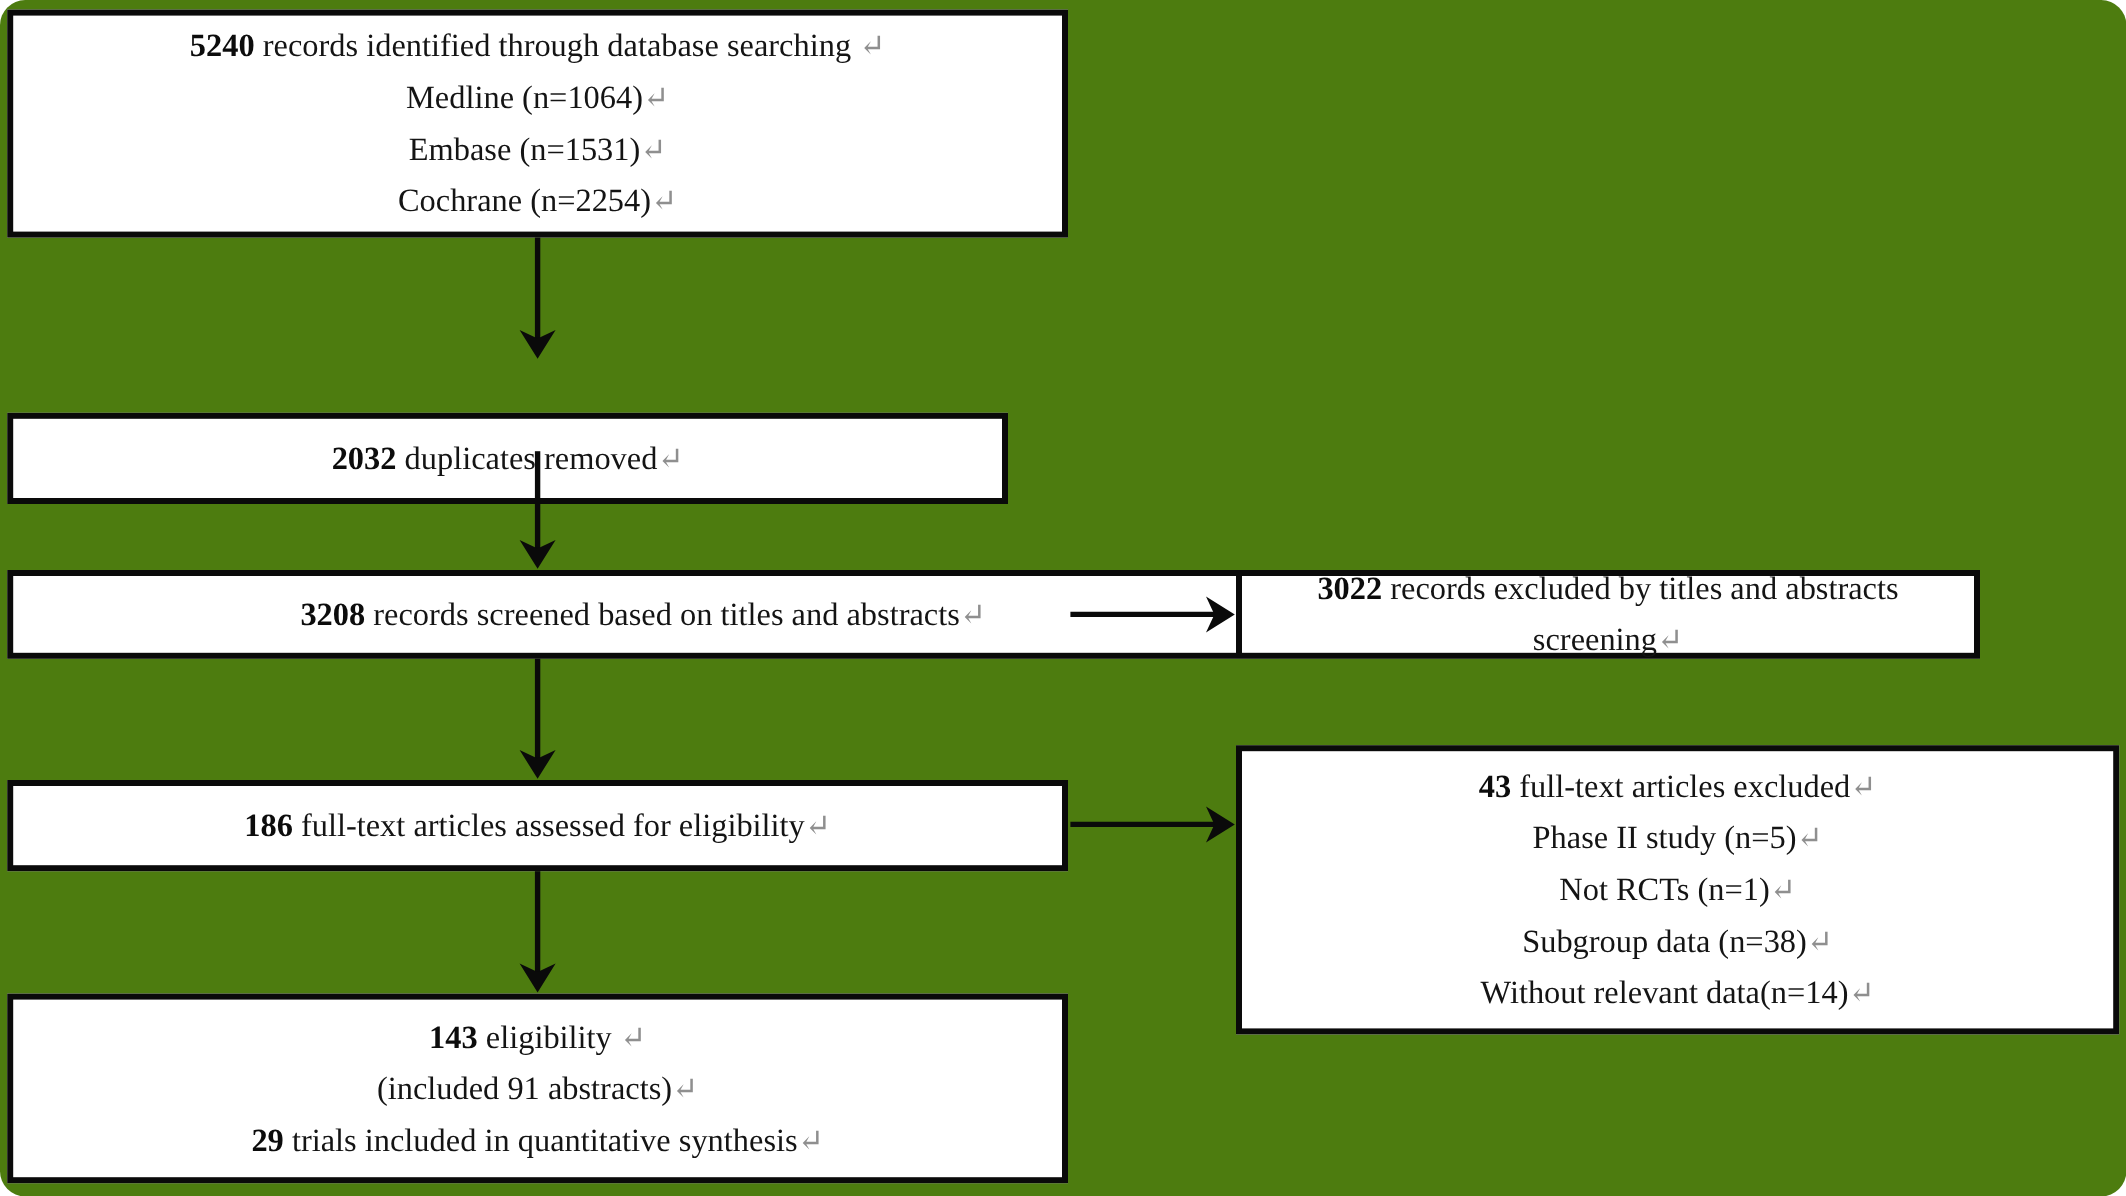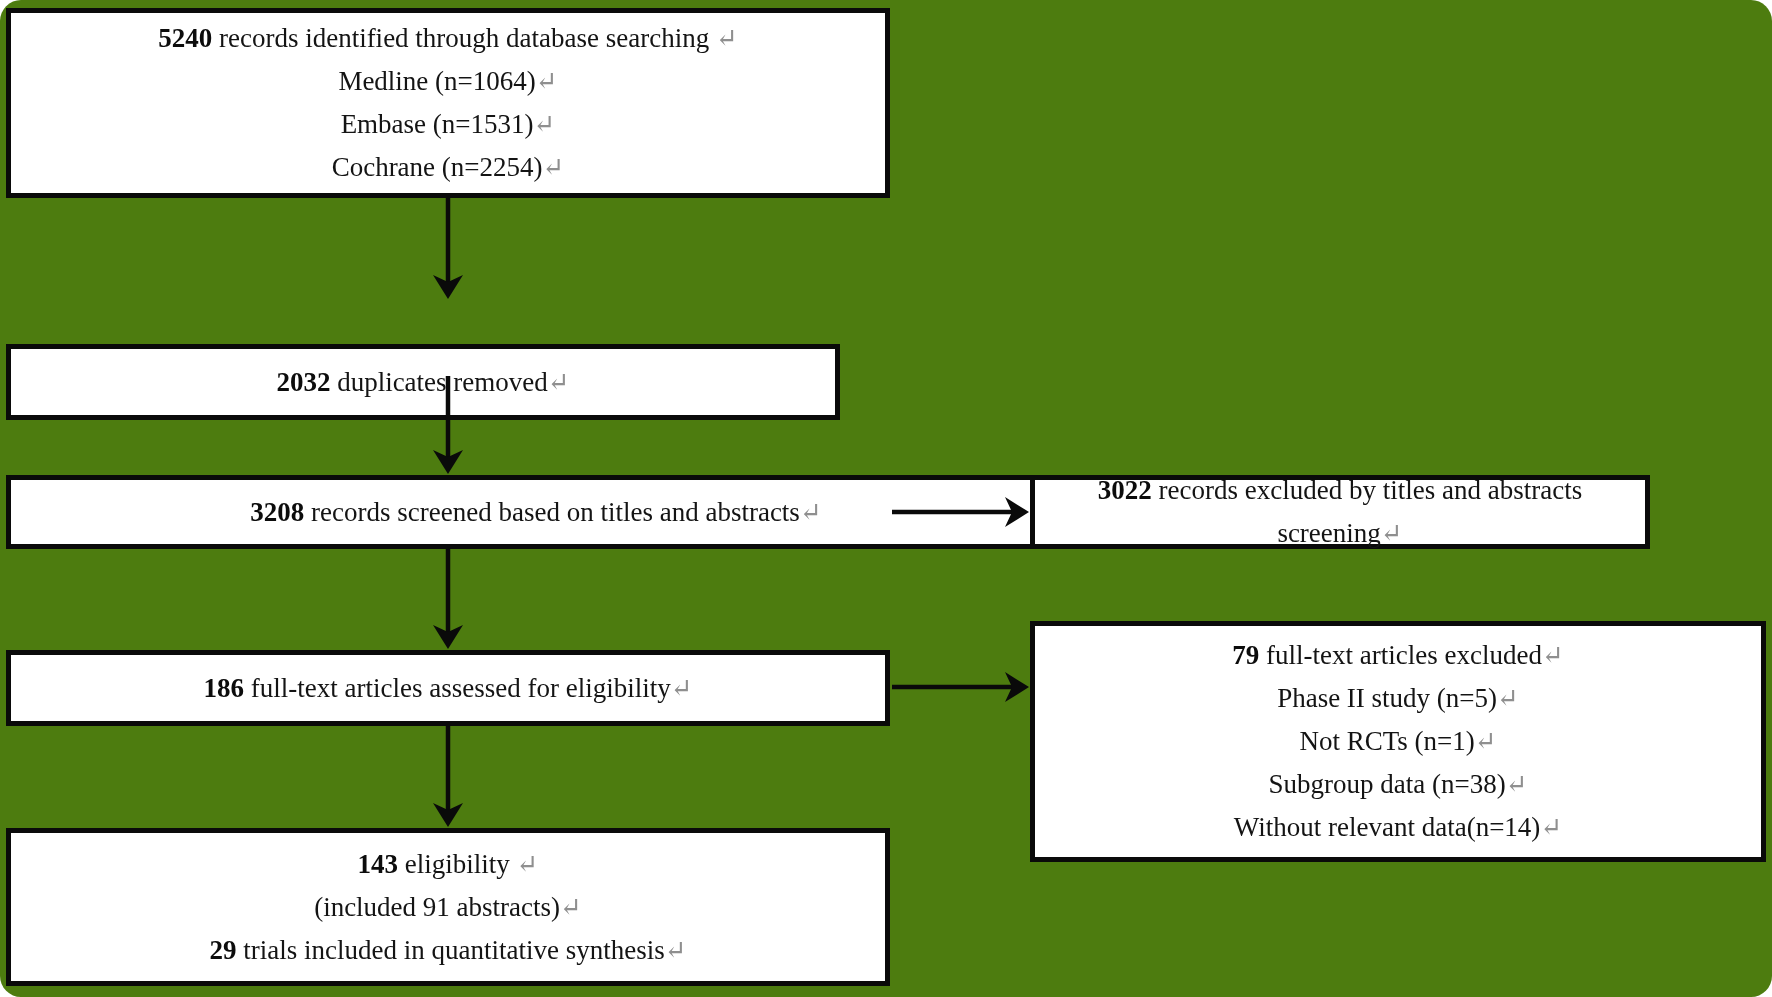--- a/index.html
+++ b/index.html
@@ -78,21 +78,21 @@
 
   <div id="box-records-excluded" class="flow-box">
     <div class="line"><span class="num">3022</span><span> records excluded by titles and abstracts screening</span><span class="mark">↵</span></div>
   </div>
 
   <div id="box-fulltext-assessed" class="flow-box">
     <div class="line"><span class="num">186</span><span> full-text articles assessed for eligibility</span><span class="mark">↵</span></div>
   </div>
 
   <div id="box-fulltext-excluded" class="flow-box">
-    <div class="line"><span class="num">79</span><span> full-text articles excluded</span><span class="mark">↵</span></div>
+    <div class="line"><span class="num">43</span><span> full-text articles excluded</span><span class="mark">↵</span></div>
     <div class="line"><span class="num"></span><span>Phase II study (n=5)</span><span class="mark">↵</span></div>
     <div class="line"><span class="num"></span><span>Not RCTs (n=1)</span><span class="mark">↵</span></div>
     <div class="line"><span class="num"></span><span>Subgroup data (n=38)</span><span class="mark">↵</span></div>
     <div class="line"><span class="num"></span><span>Without relevant data(n=14)</span><span class="mark">↵</span></div>
   </div>
 
   <div id="box-included" class="flow-box">
     <div class="line"><span class="num">143</span><span> eligibility </span><span class="mark">↵</span></div>
     <div class="line"><span class="num"></span><span>(included 91 abstracts)</span><span class="mark">↵</span></div>
     <div class="line"><span class="num">29</span><span> trials included in quantitative synthesis</span><span class="mark">↵</span></div>

